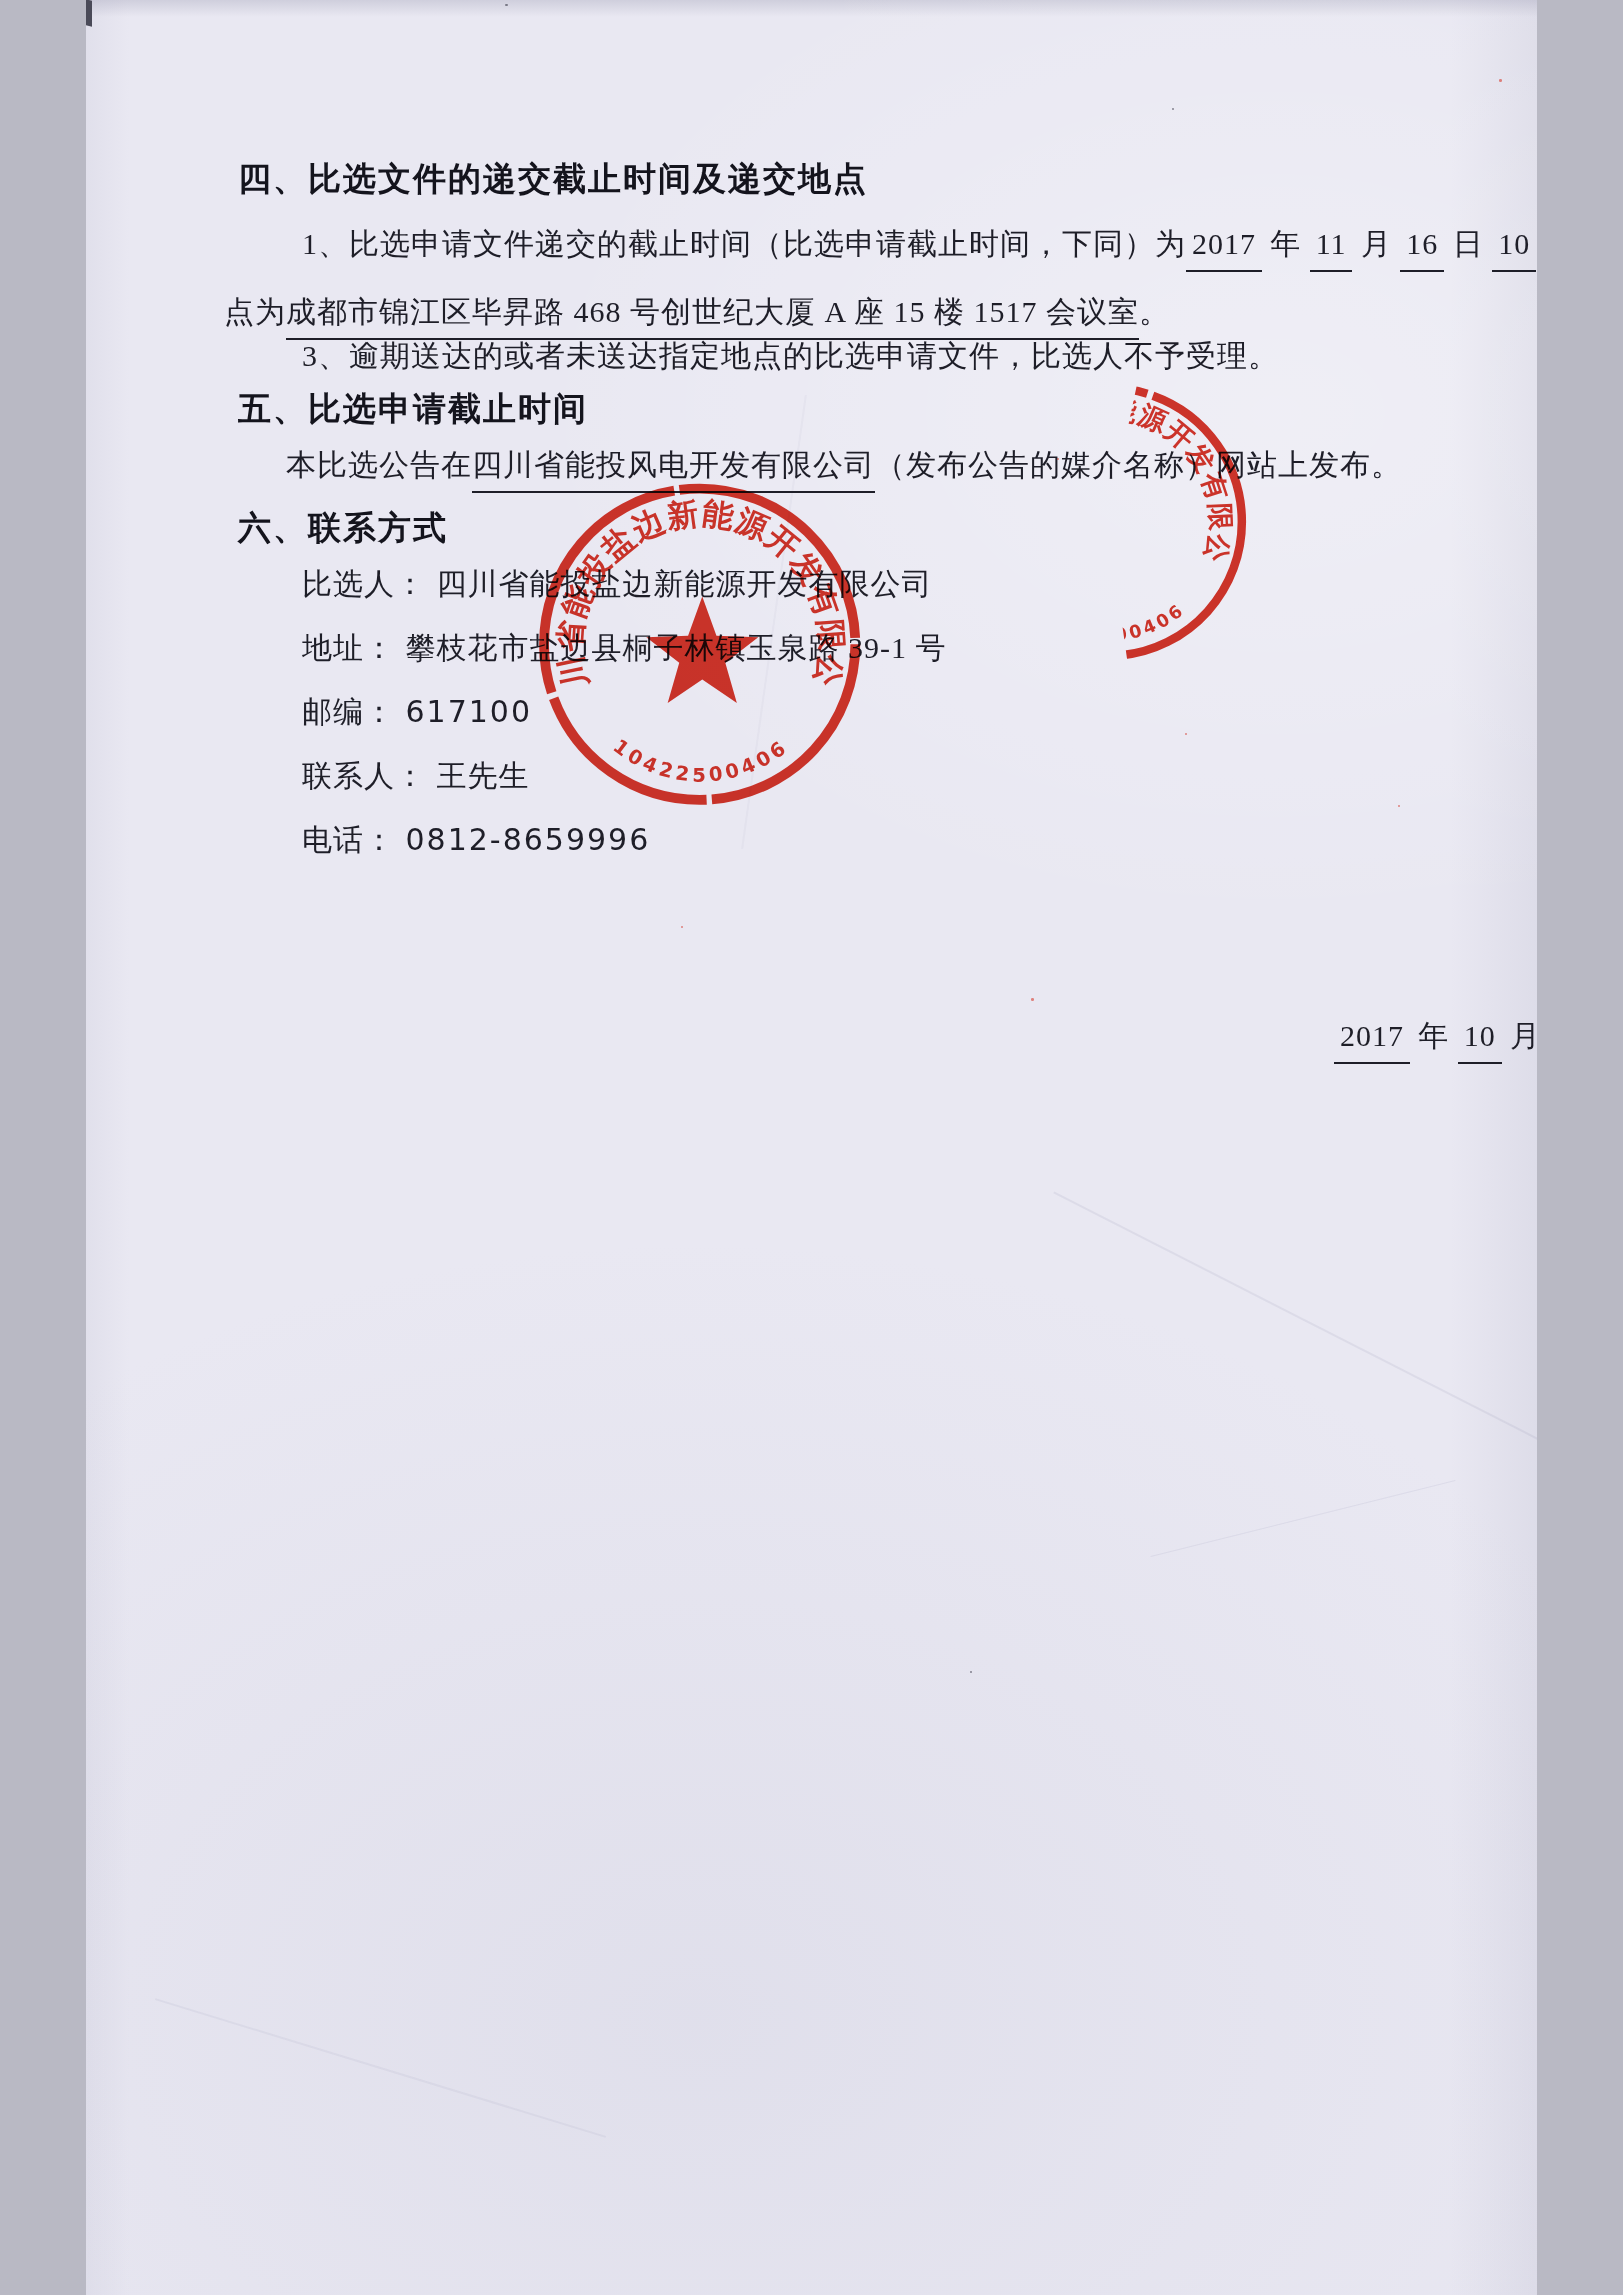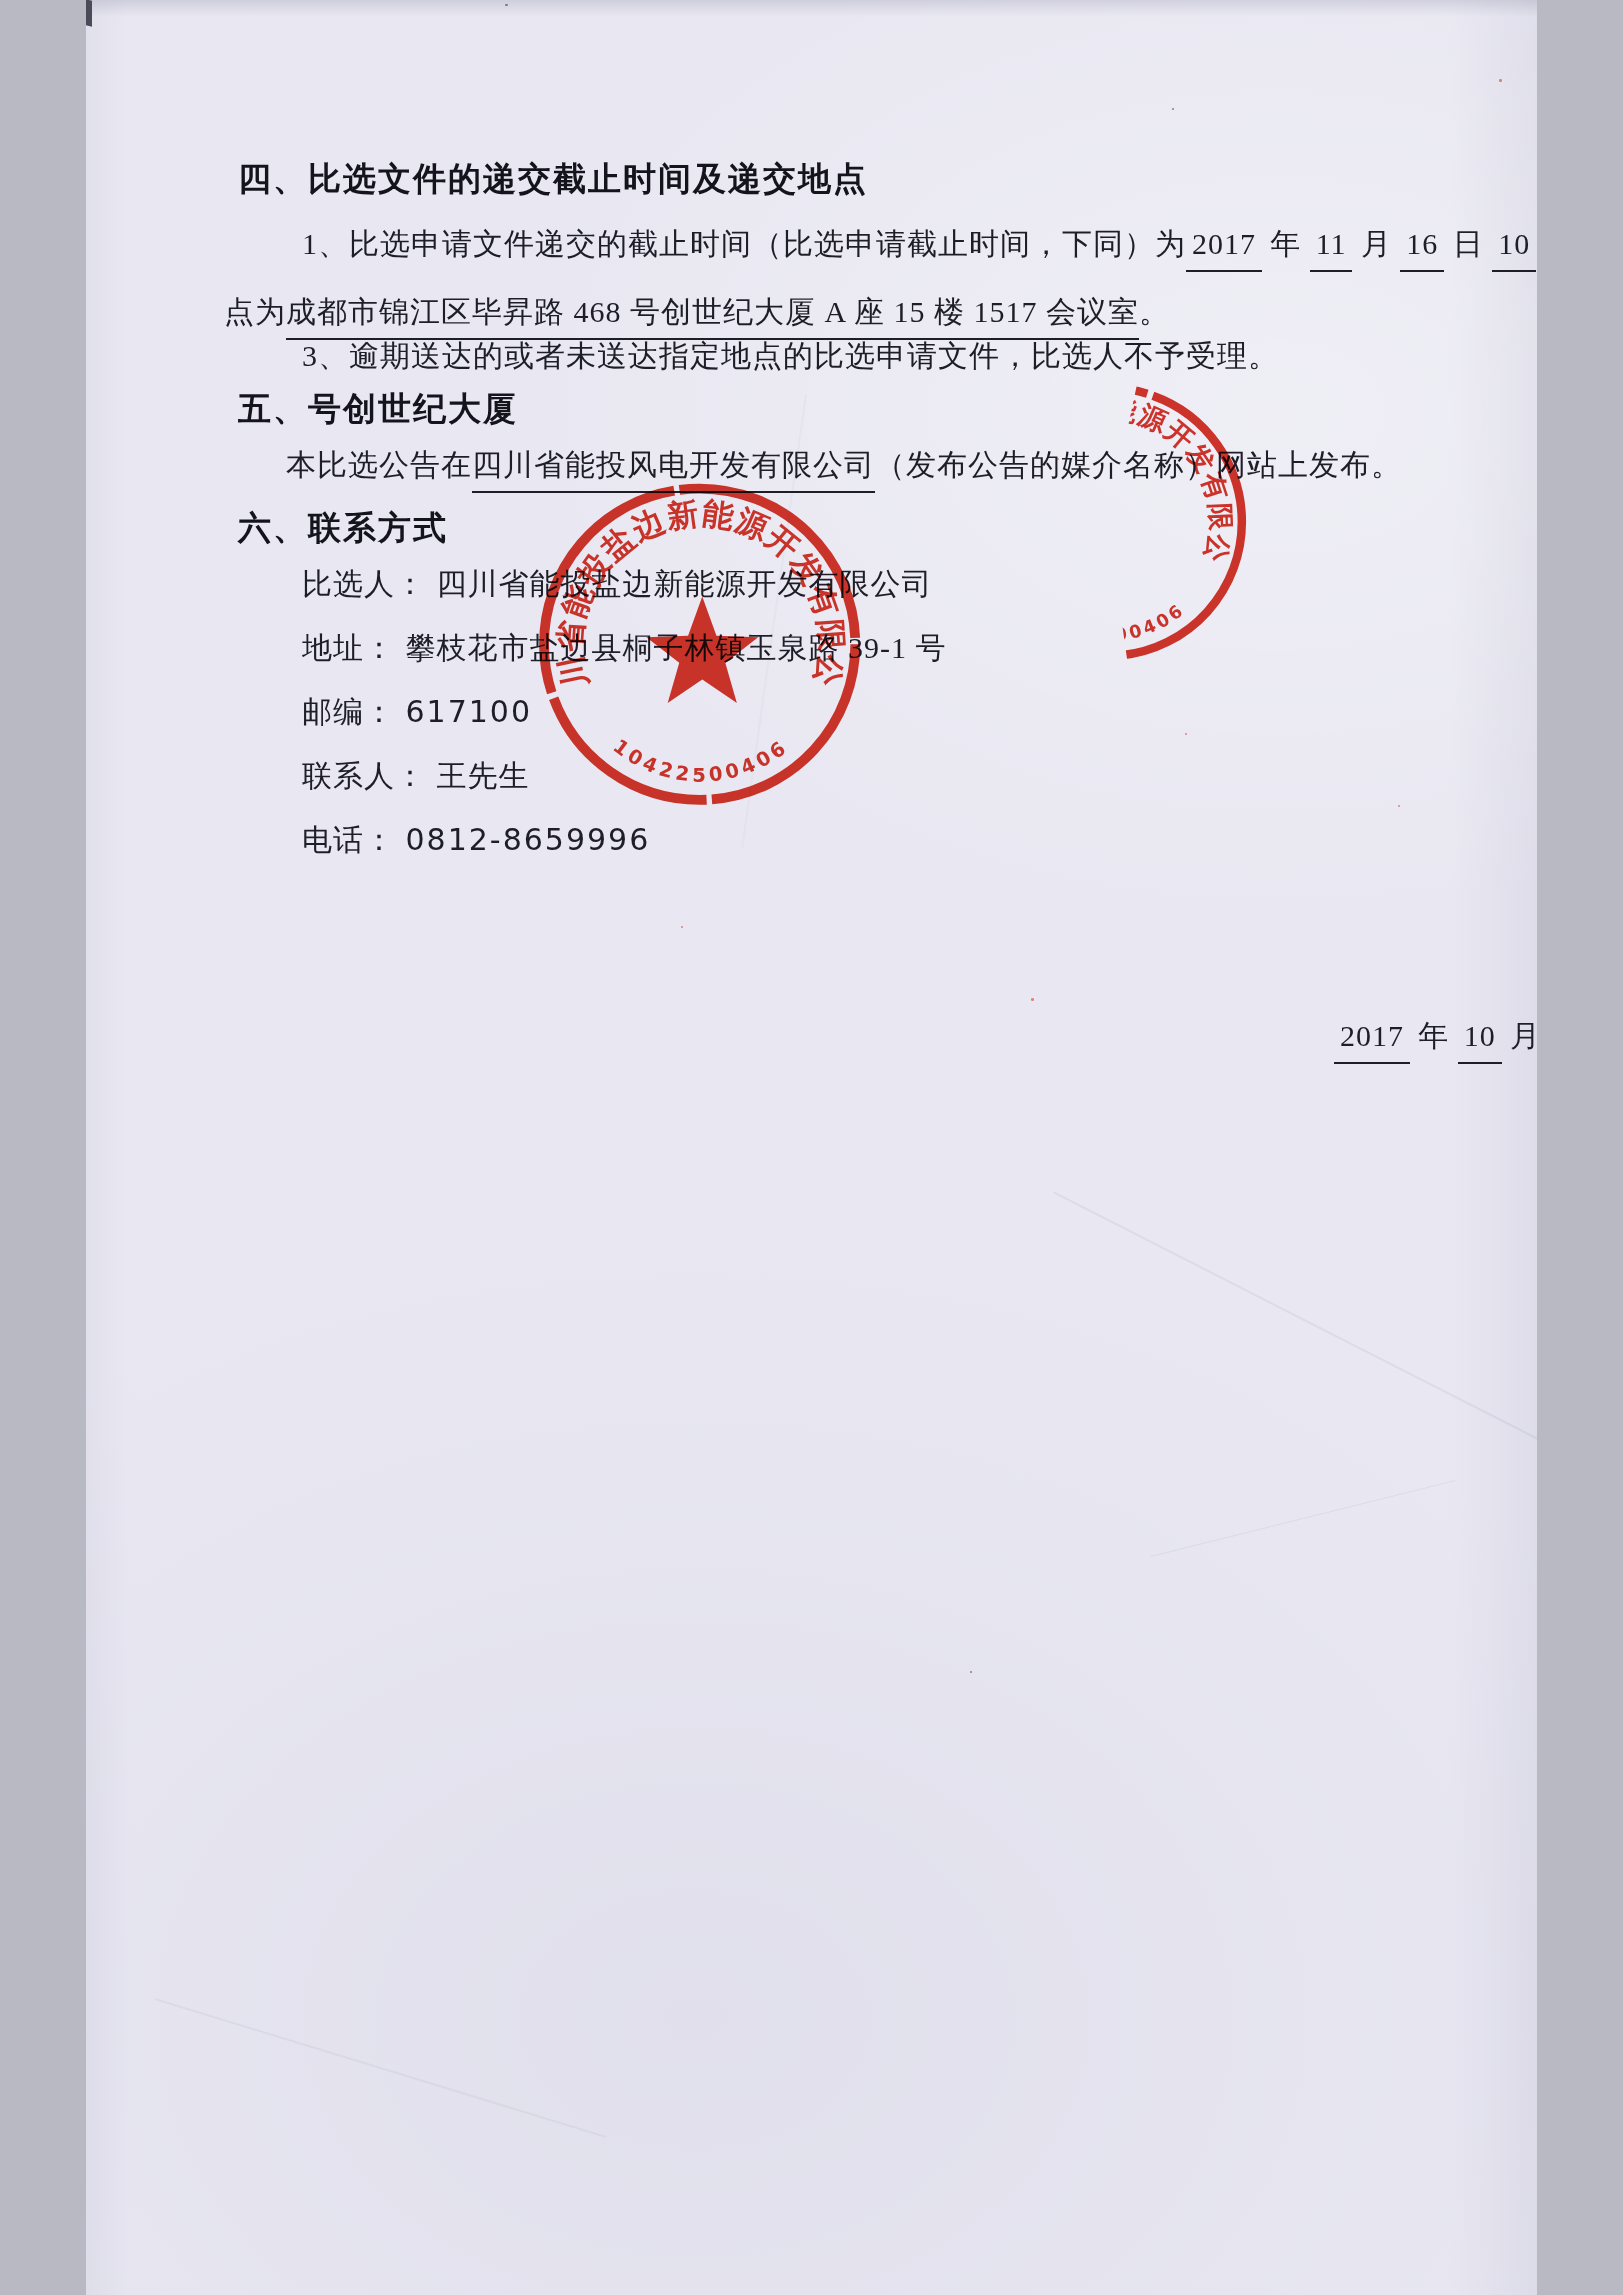--- a/index.html
+++ b/index.html
@@ -55,21 +55,21 @@
     <div class="dline" style="left:216px;top:226px;">
       <span>1、比选申请文件递交的截止时间（比选申请截止时间，下同）为</span><span class="u u-num">2017</span><span> 年 </span><span class="u u-num">11</span><span> 月 </span><span class="u u-num">16</span><span> 日 </span><span class="u u-num">10</span><span> 时 </span><span class="u u-num">00</span><span> 分，地</span>
     </div>
 
     <div class="dline" style="left:138px;top:294px;">
       <span>点为</span><span class="u">成都市锦江区毕昇路 468 号创世纪大厦 A 座 15 楼 1517 会议室</span><span>。</span>
     </div>
 
     <div class="dline" style="left:216px;top:338px;">3、逾期送达的或者未送达指定地点的比选申请文件，比选人不予受理。</div>
 
-    <div class="heading" style="left:152px;top:387px;">五、号创世纪大厦</div>
+    <div class="heading" style="left:152px;top:387px;">五、比选申请截止时间</div>
 
     <div class="dline" style="left:200px;top:447px;">
       <span>本比选公告在</span><span class="u">四川省能投风电开发有限公司</span><span>（发布公告的媒介名称）网站上发布。</span>
     </div>
 
     <div class="heading" style="left:152px;top:506px;">六、联系方式</div>
 
     <div class="dline" style="left:216px;top:566px;">
       <span class="contact-label">比选人：</span><span class="contact-value">四川省能投盐边新能源开发有限公司</span>
     </div>

